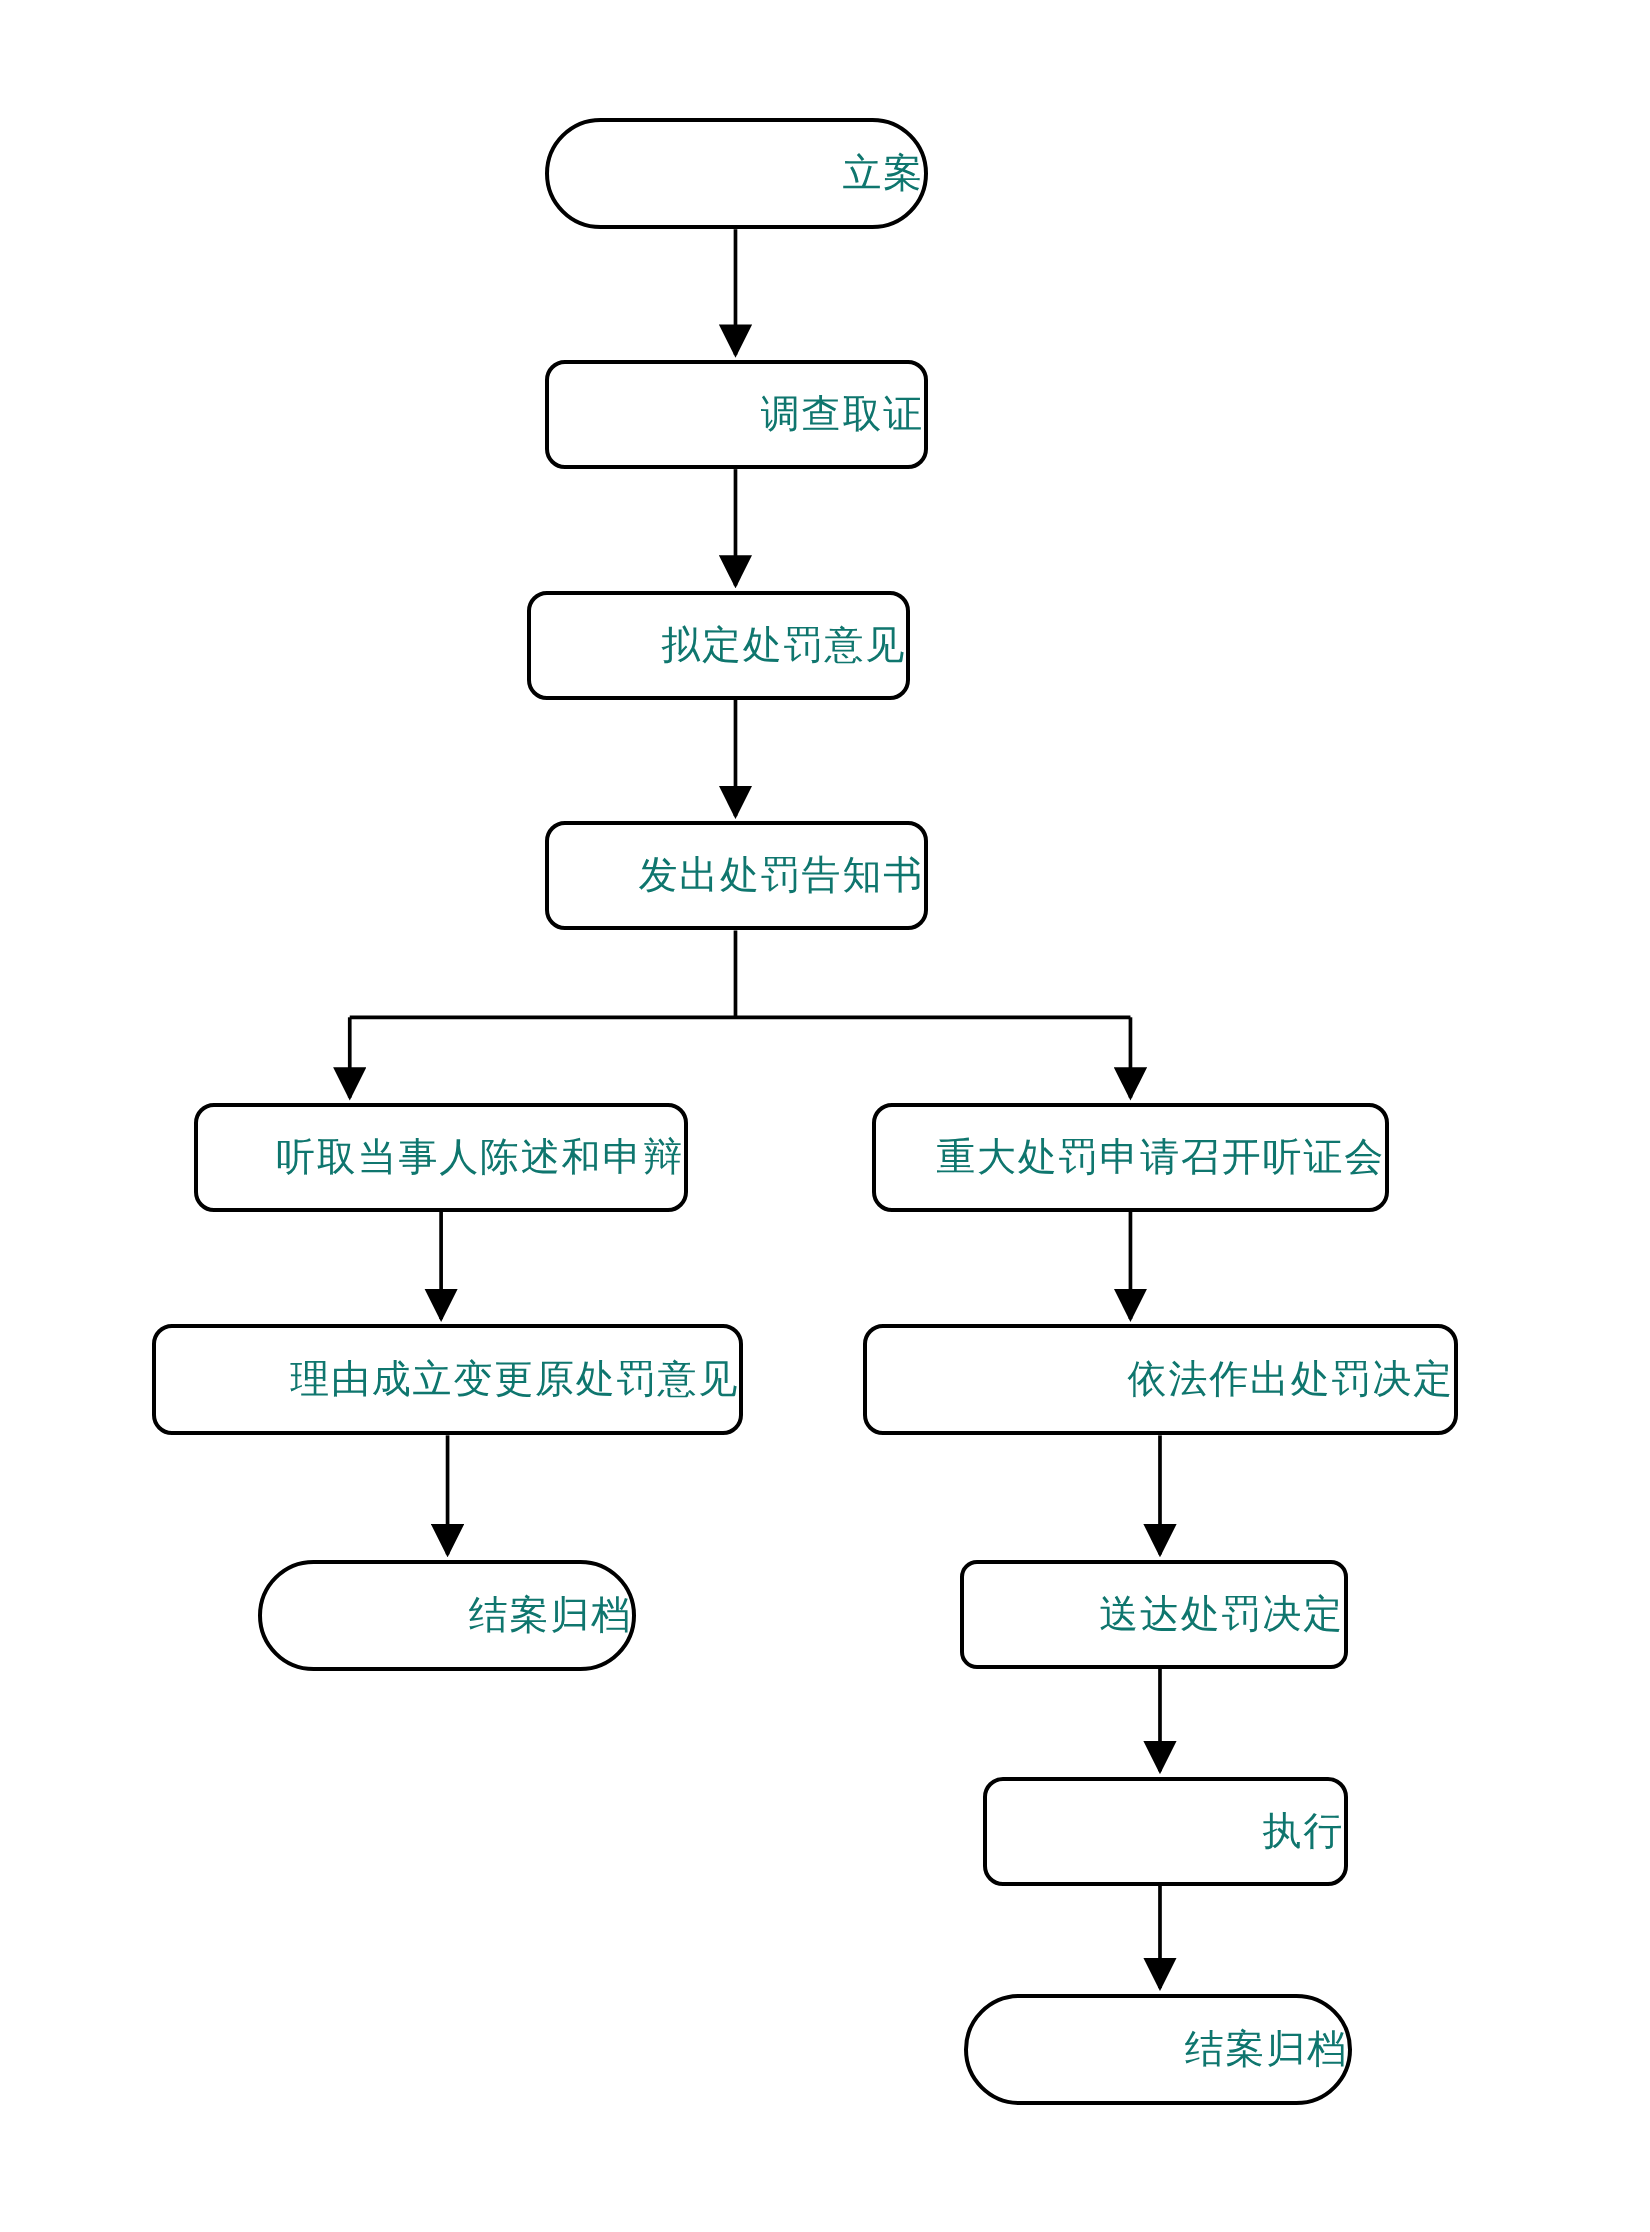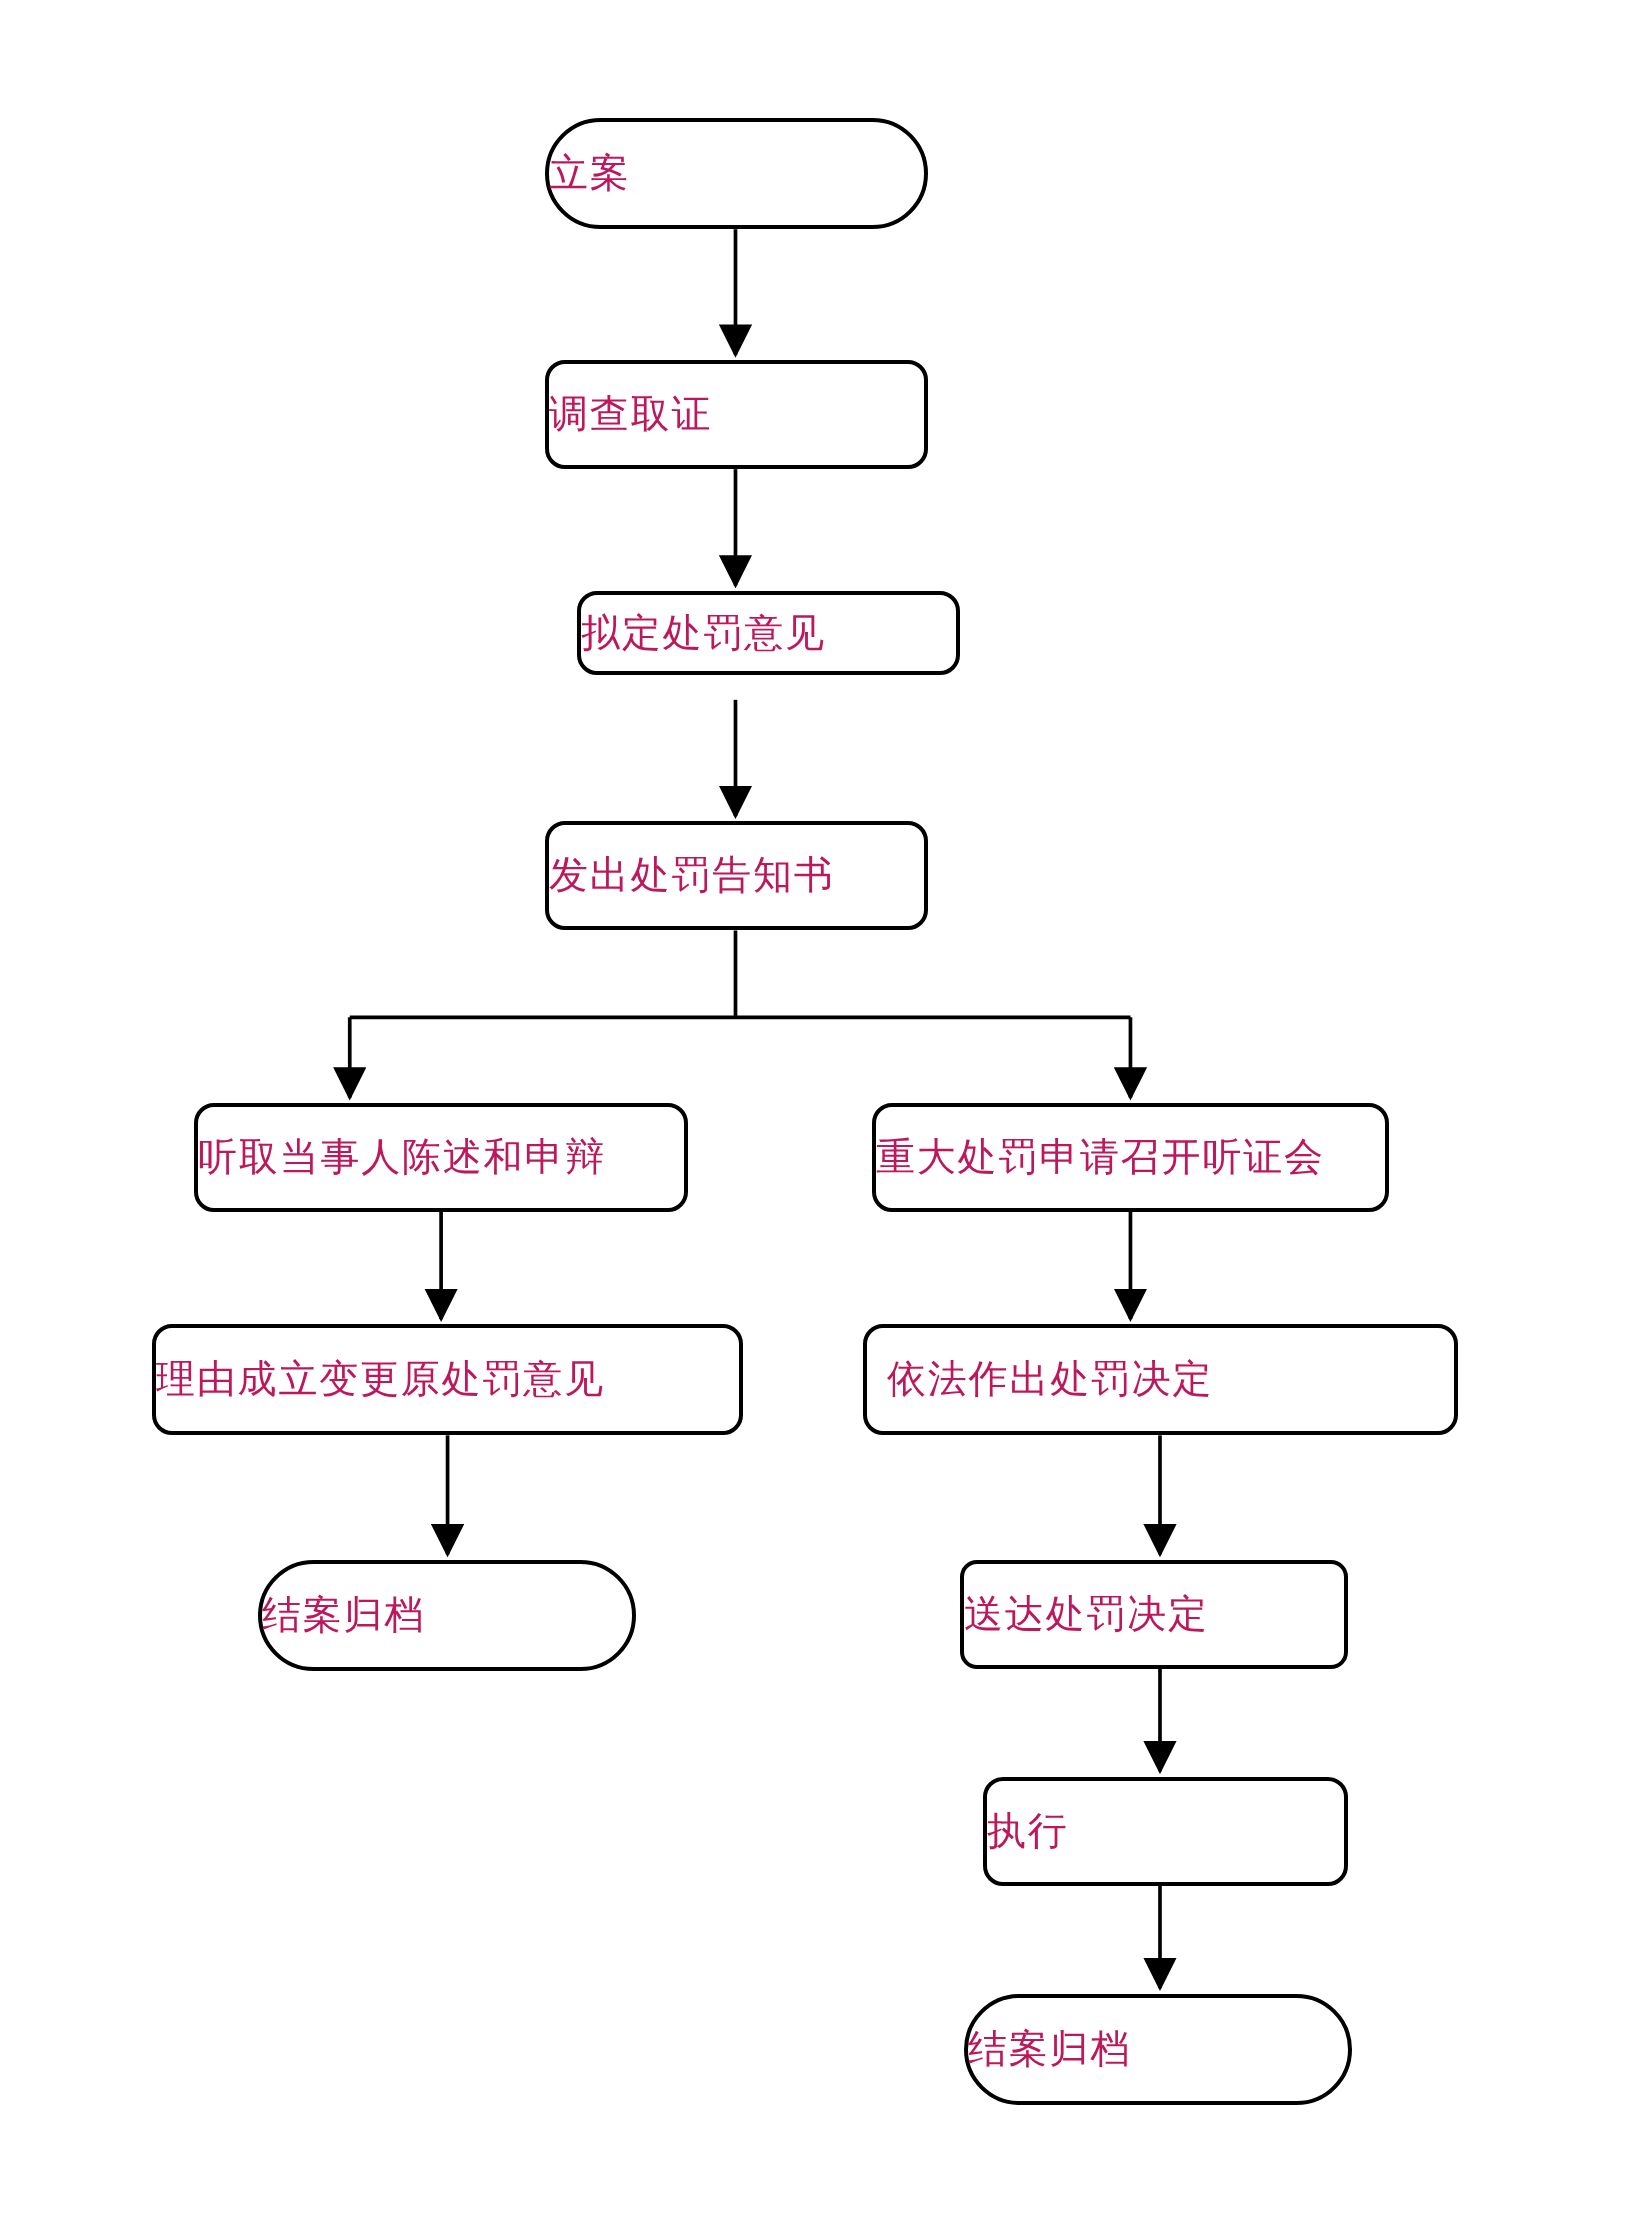--- a/index.html
+++ b/index.html
@@ -26,23 +26,23 @@
     height: 2233px;
     pointer-events: none;
   }
   .node {
     position: absolute;
     box-sizing: border-box;
     background: #ffffff;
     border: 4.6px solid #000000;
     display: flex;
     align-items: center;
-    justify-content: flex-start;
+    justify-content: flex-end;
     text-align: center;
-    color: #be185d;
+    color: #0f766e;
     line-height: 1.1;
     letter-spacing: 1.8px;
   }
   .node.process {
     border-radius: 20px;
   }
   .node.terminator {
     border-radius: 922px;
   }
   .node-label {
@@ -90,21 +90,21 @@
   </svg>
 
   <div class="node terminator" style="left:545px; top:118px; width:383px; height:111px;">
     <span class="node-label">立案</span>
   </div>
 
   <div class="node process" style="left:545px; top:360px; width:383px; height:109px;">
     <span class="node-label">调查取证</span>
   </div>
 
-  <div class="node process" style="left:577px; top:591px; width:383px; height:84px;">
+  <div class="node process" style="left:527px; top:591px; width:383px; height:109px;">
     <span class="node-label">拟定处罚意见</span>
   </div>
 
   <div class="node process" style="left:545px; top:821px; width:383px; height:109px;">
     <span class="node-label">发出处罚告知书</span>
   </div>
 
   <div class="node process" style="left:194px; top:1103px; width:494px; height:109px;">
     <span class="node-label">听取当事人陈述和申辩</span>
   </div>

